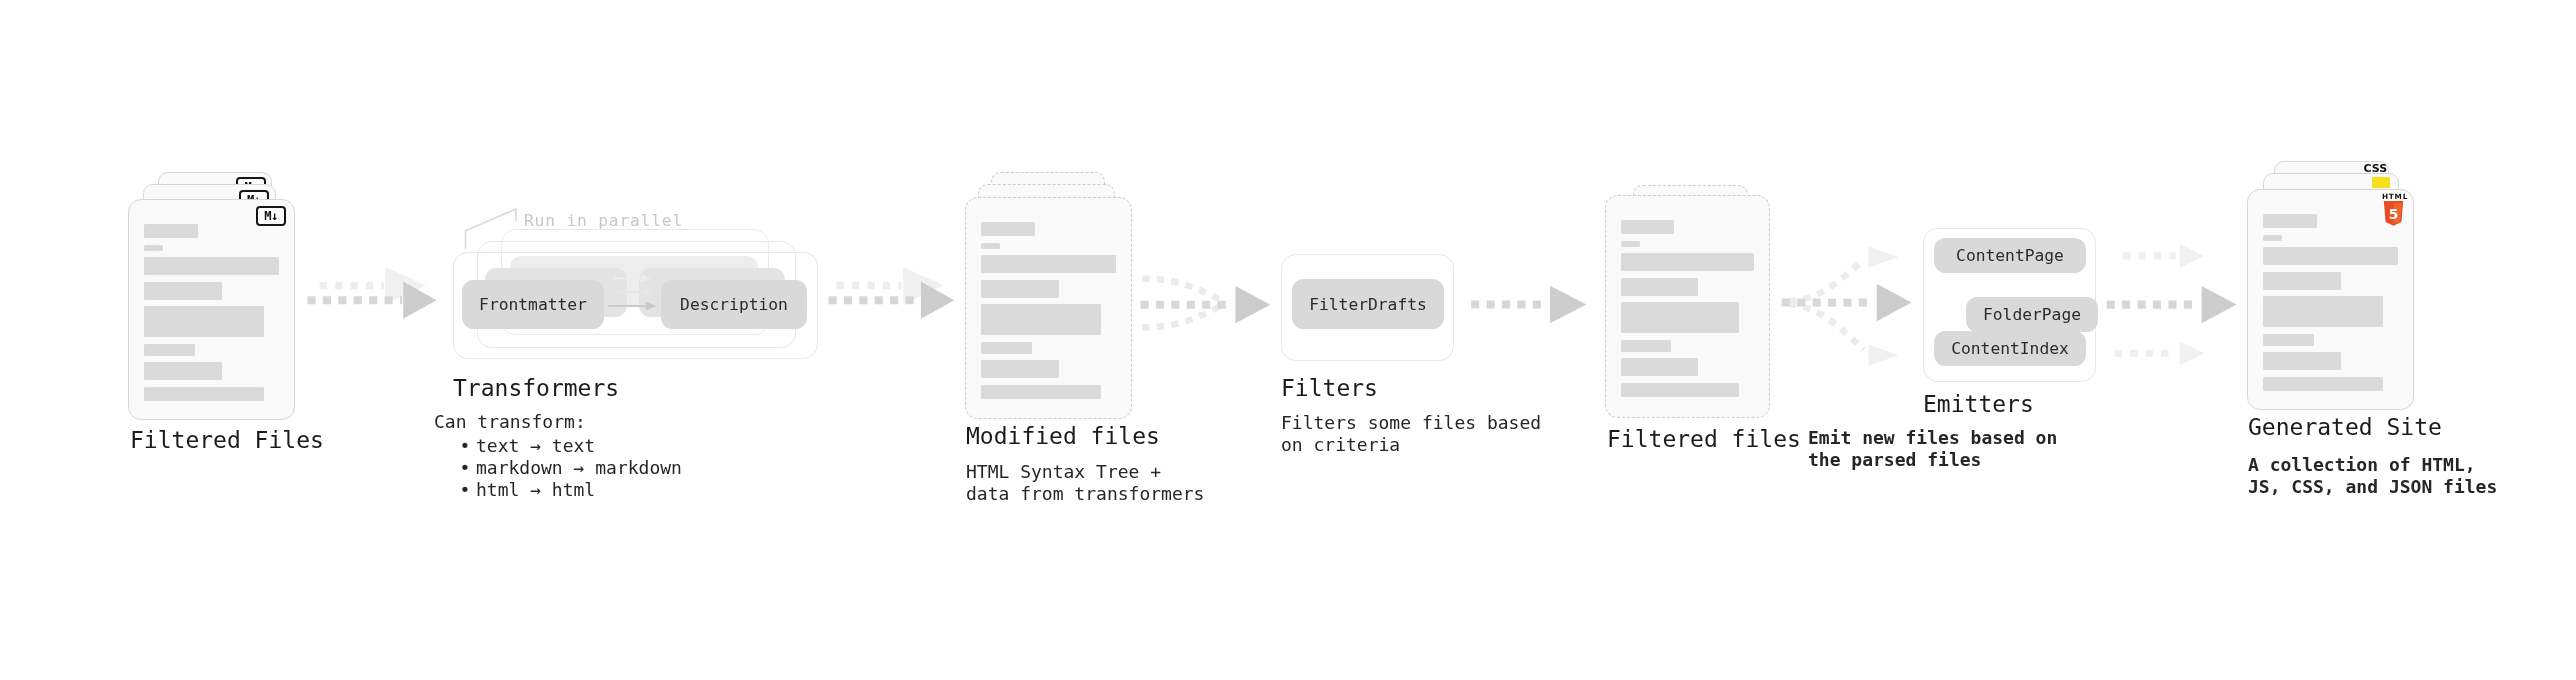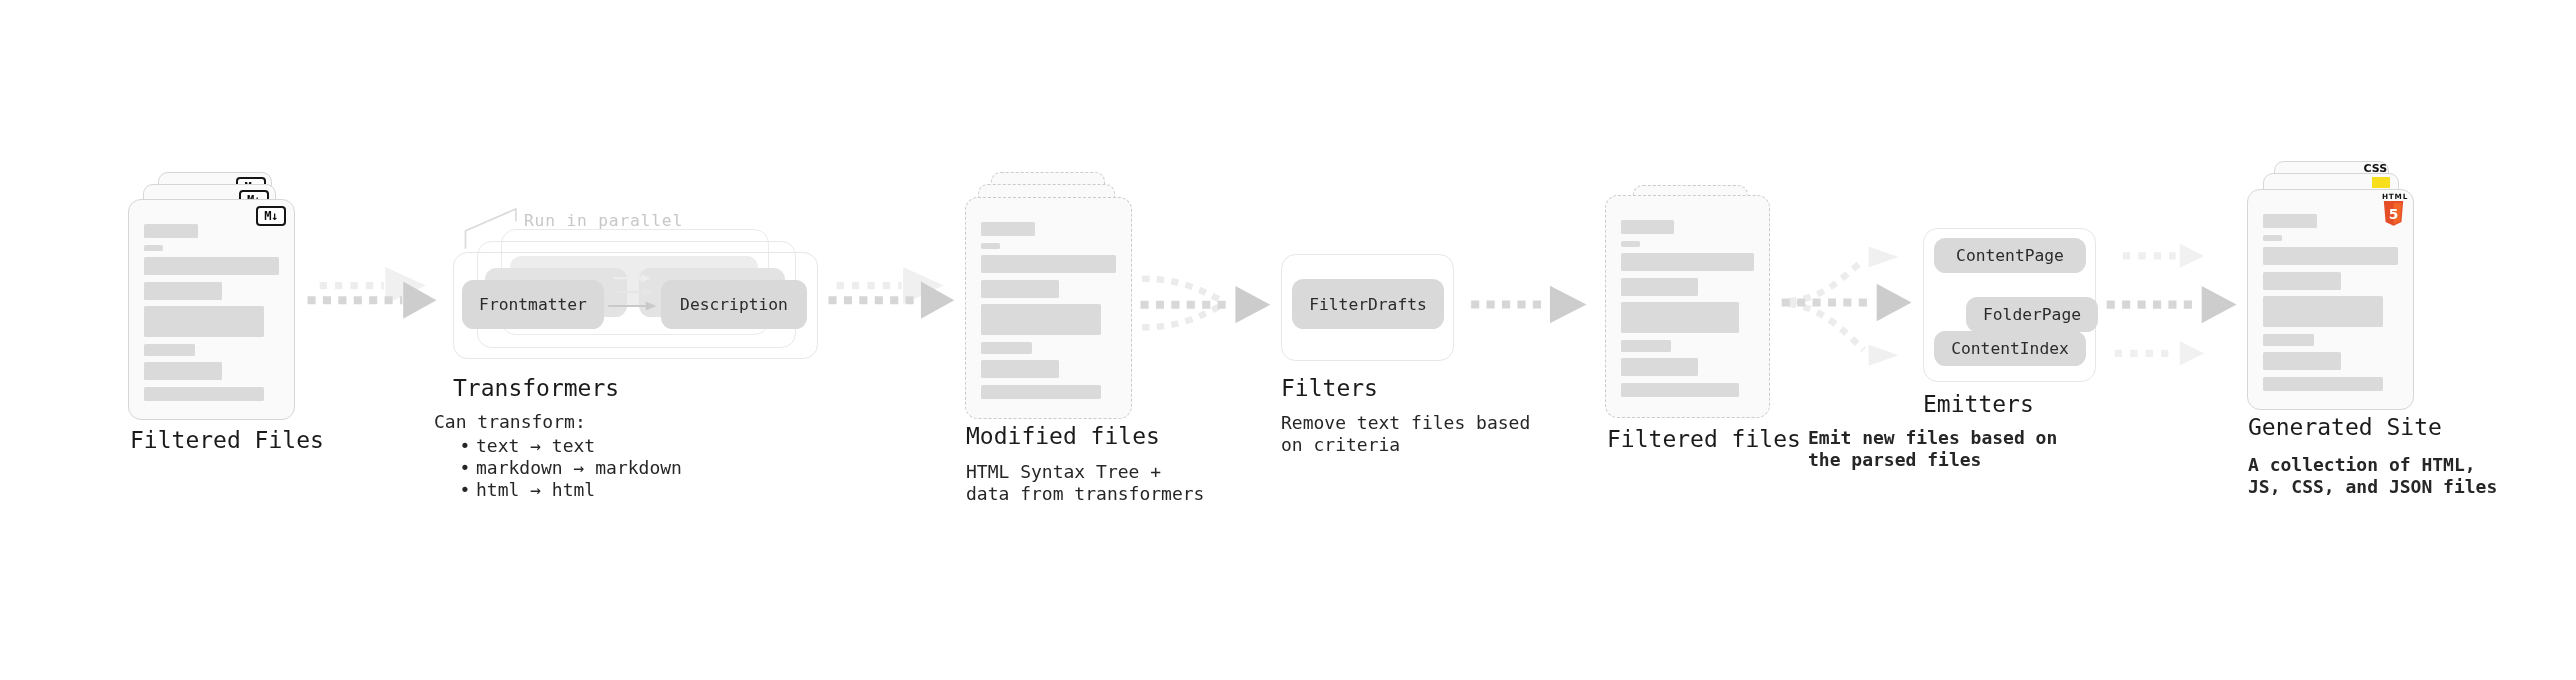--- a/index.html
+++ b/index.html
@@ -141,21 +141,21 @@
   <svg class="arrow-svg" style="left:1134px; top:268px;" width="142" height="75" viewBox="0 0 175 92">
     <path d="M10,13 C58,13 82,27 110,41" stroke="#ebebeb" stroke-width="8" stroke-dasharray="9 9" fill="none"></path>
     <path d="M10,73 C58,73 82,59 110,45" stroke="#ebebeb" stroke-width="8" stroke-dasharray="9 9" fill="none"></path>
     <line x1="8" y1="45" x2="118" y2="45" stroke="#d8d8d8" stroke-width="10" stroke-dasharray="10 9"></line>
     <polygon points="125,22 168,45 125,68" fill="#cccccc"></polygon>
   </svg>
 
   <div class="outline-box" style="left:1281px; top:254px; width:173px; height:107px;"></div>
   <div class="pill" style="left:1292px; top:279px; width:152px; height:50px;">FilterDrafts</div>
   <div class="stage-label" style="left:1281px; top:375px;">Filters</div>
-  <div class="stage-desc" style="left:1281px; top:412px;">Remove text files based
+  <div class="stage-desc" style="left:1281px; top:412px;">Filters some files based
 on criteria</div>
 
   <svg class="arrow-svg" style="left:1463px; top:276px;" width="130" height="57" viewBox="0 0 160 70">
     <line x1="10" y1="35" x2="105" y2="35" stroke="#d6d6d6" stroke-width="10" stroke-dasharray="10 9"></line>
     <polygon points="107,12 152,35 107,58" fill="#cdcdcd"></polygon>
   </svg>
 
   <div class="doc dashed back" style="left:1633px; top:185px; width:115px; height:89px;"></div>
   <div class="doc dashed" style="left:1605px; top:195px; width:165px; height:223px;">
     <div class="doc-bars">

